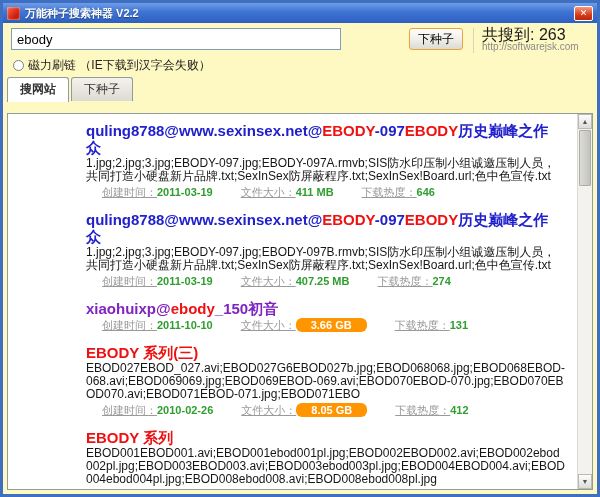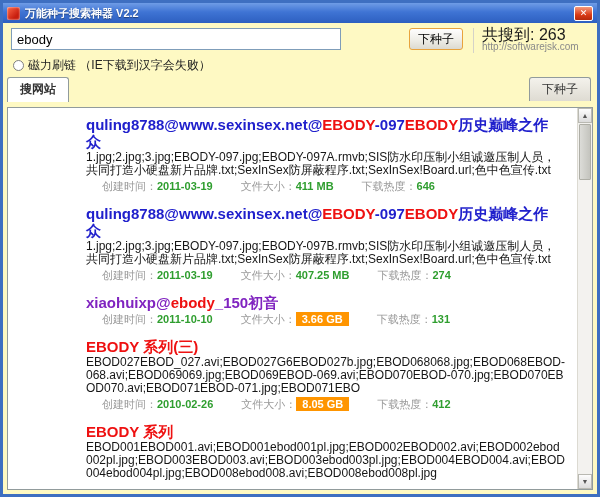--- a/index.html
+++ b/index.html
@@ -37,40 +37,40 @@
   
   .options-row { flex:0 0 20px; display:flex; align-items:center; gap:26px;
                  padding:1px 8px 0 10px; font-size:12px; color:#222; }
   .radio-item { display:flex; align-items:center; cursor:pointer; white-space:nowrap; }
   .radio { width:11px; height:11px; border-radius:50%; border:1px solid #808080;
            background:#fff; margin-right:4px; flex:0 0 11px; }
   .radio.checked { display:flex; align-items:center; justify-content:center; }
   .radio.checked::after { content:""; width:5px; height:5px; border-radius:50%; background:#2fa52f; }
 
   
-  .tabs { display:flex; align-items:flex-end; padding:2px 4px 6px;justify-content:space-between; }
+  .tabs { display:flex; align-items:flex-end; padding:2px 4px 12px; }
   .tab { font-size:12px; padding:3px 12px 3px; margin-right:2px; cursor:pointer;
          border:1px solid #919b9c; border-bottom:none; border-radius:3px 3px 0 0;
          background:linear-gradient(#f4f2ec,#dedbd2); color:#333; position:relative; }
   .tab.active { background:#fff; z-index:2; margin-bottom:-1px; padding-bottom:4px; font-weight:bold; }
 
   
   .content { flex:1; margin:0 4px 4px; border:1px solid #919b9c; background:#fff;
              display:flex; overflow:hidden; position:relative; z-index:1; }
   .results { flex:1; overflow:hidden; padding:8px 12px 0 78px; }
 
   .result { margin-bottom:12px; }
   .result-title { display:block; font-size:15px; font-weight:bold; line-height:17px;
                   text-decoration:none; cursor:pointer; margin-bottom:1px; word-break:break-all; }
   .result-desc { font-size:12px; color:#161616; line-height:13px; margin-bottom:2px;
                  word-break:break-all; }
   .result-meta { font-size:11px; line-height:14px; padding-left:16px; white-space:nowrap; }
-  .meta-label { color:#9a9a9a; }
+  .meta-label { color:#9a9a9a;text-decoration:underline; }
   .meta-value { color:#2f9e2f; font-weight:bold; margin-right:28px; }
-  .meta-value.hl { background:#ff9500; color:#fff; padding:1px 6px; border-radius:0; }
+  .meta-value.hl { background:#ff9500; color:#fff; padding:1px 15px; border-radius:6px; }
 
   
   .scrollbar { flex:0 0 15px; background:#f3f2ef; border-left:1px solid #dcdad2;
                display:flex; flex-direction:column; }
   .sb-btn { height:15px; flex:0 0 15px; background:linear-gradient(#fdfdfd,#dcdcdc);
             border:1px solid #b9b9b2; font-size:7px; line-height:13px; text-align:center;
             color:#555; cursor:pointer; }
   .sb-track { flex:1; display:flex; flex-direction:column; }
   .sb-thumb { height:56px; margin:1px; background:linear-gradient(90deg,#dcdcd8,#c4c4be);
               border:1px solid #aeaea6; border-radius:1px; cursor:pointer; }

